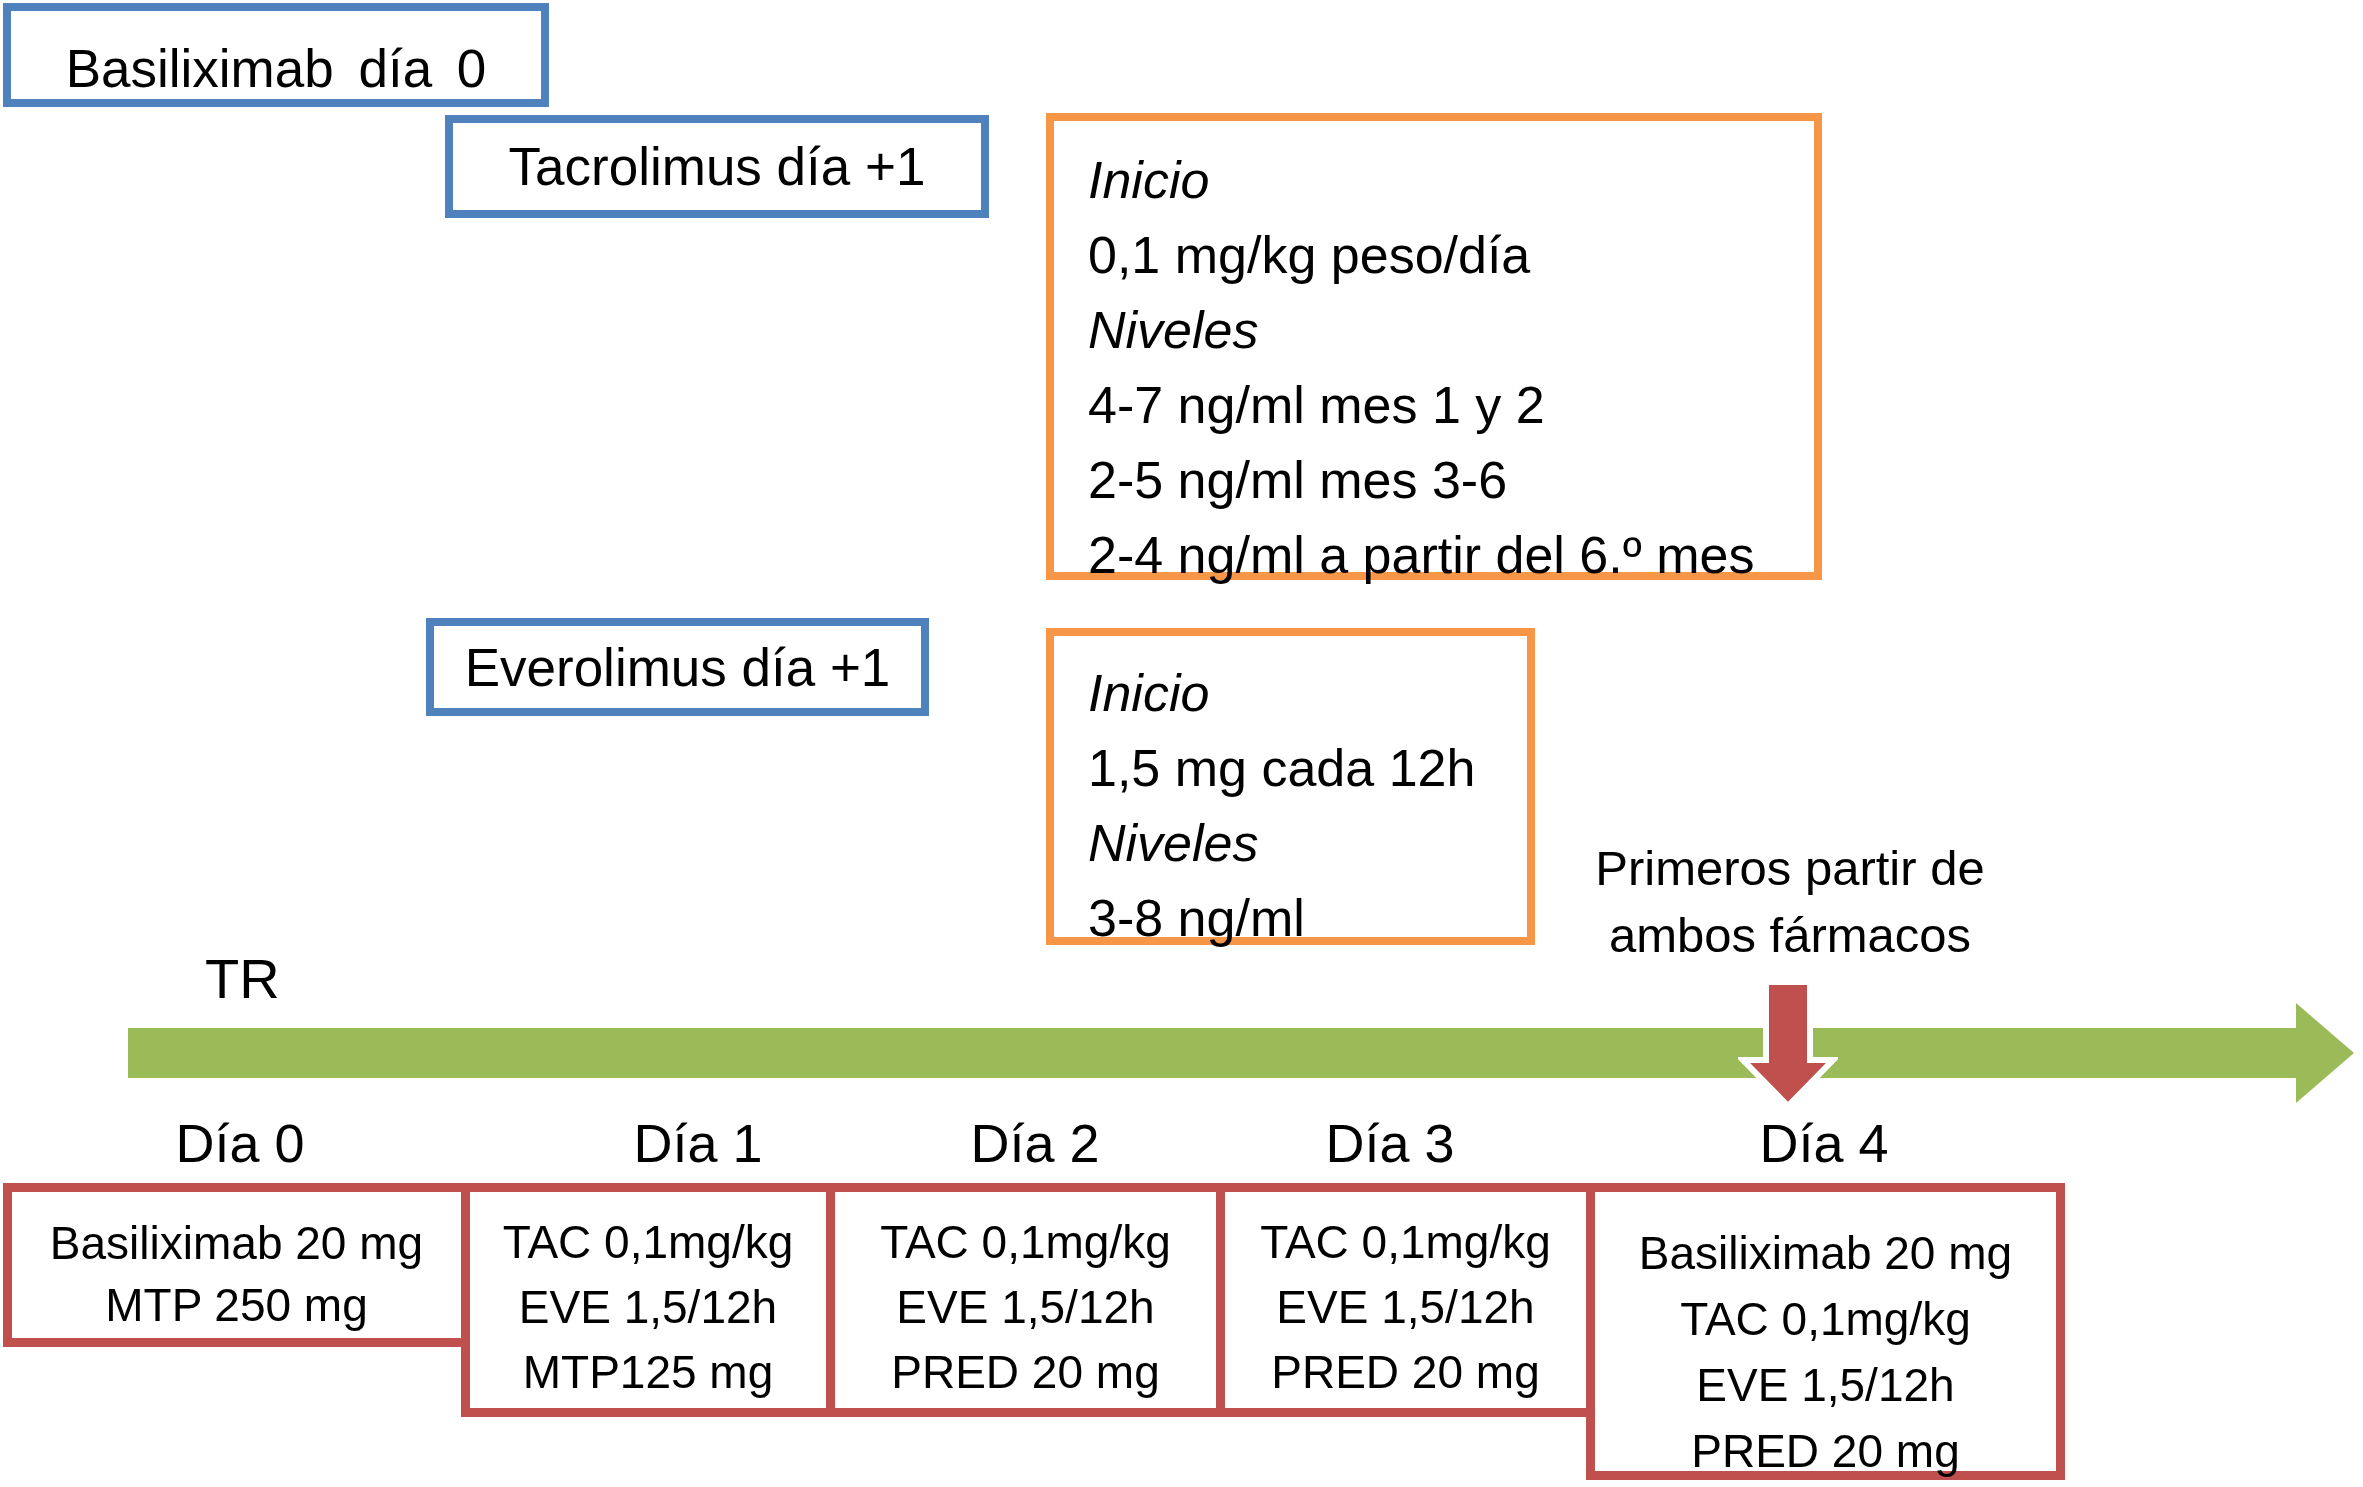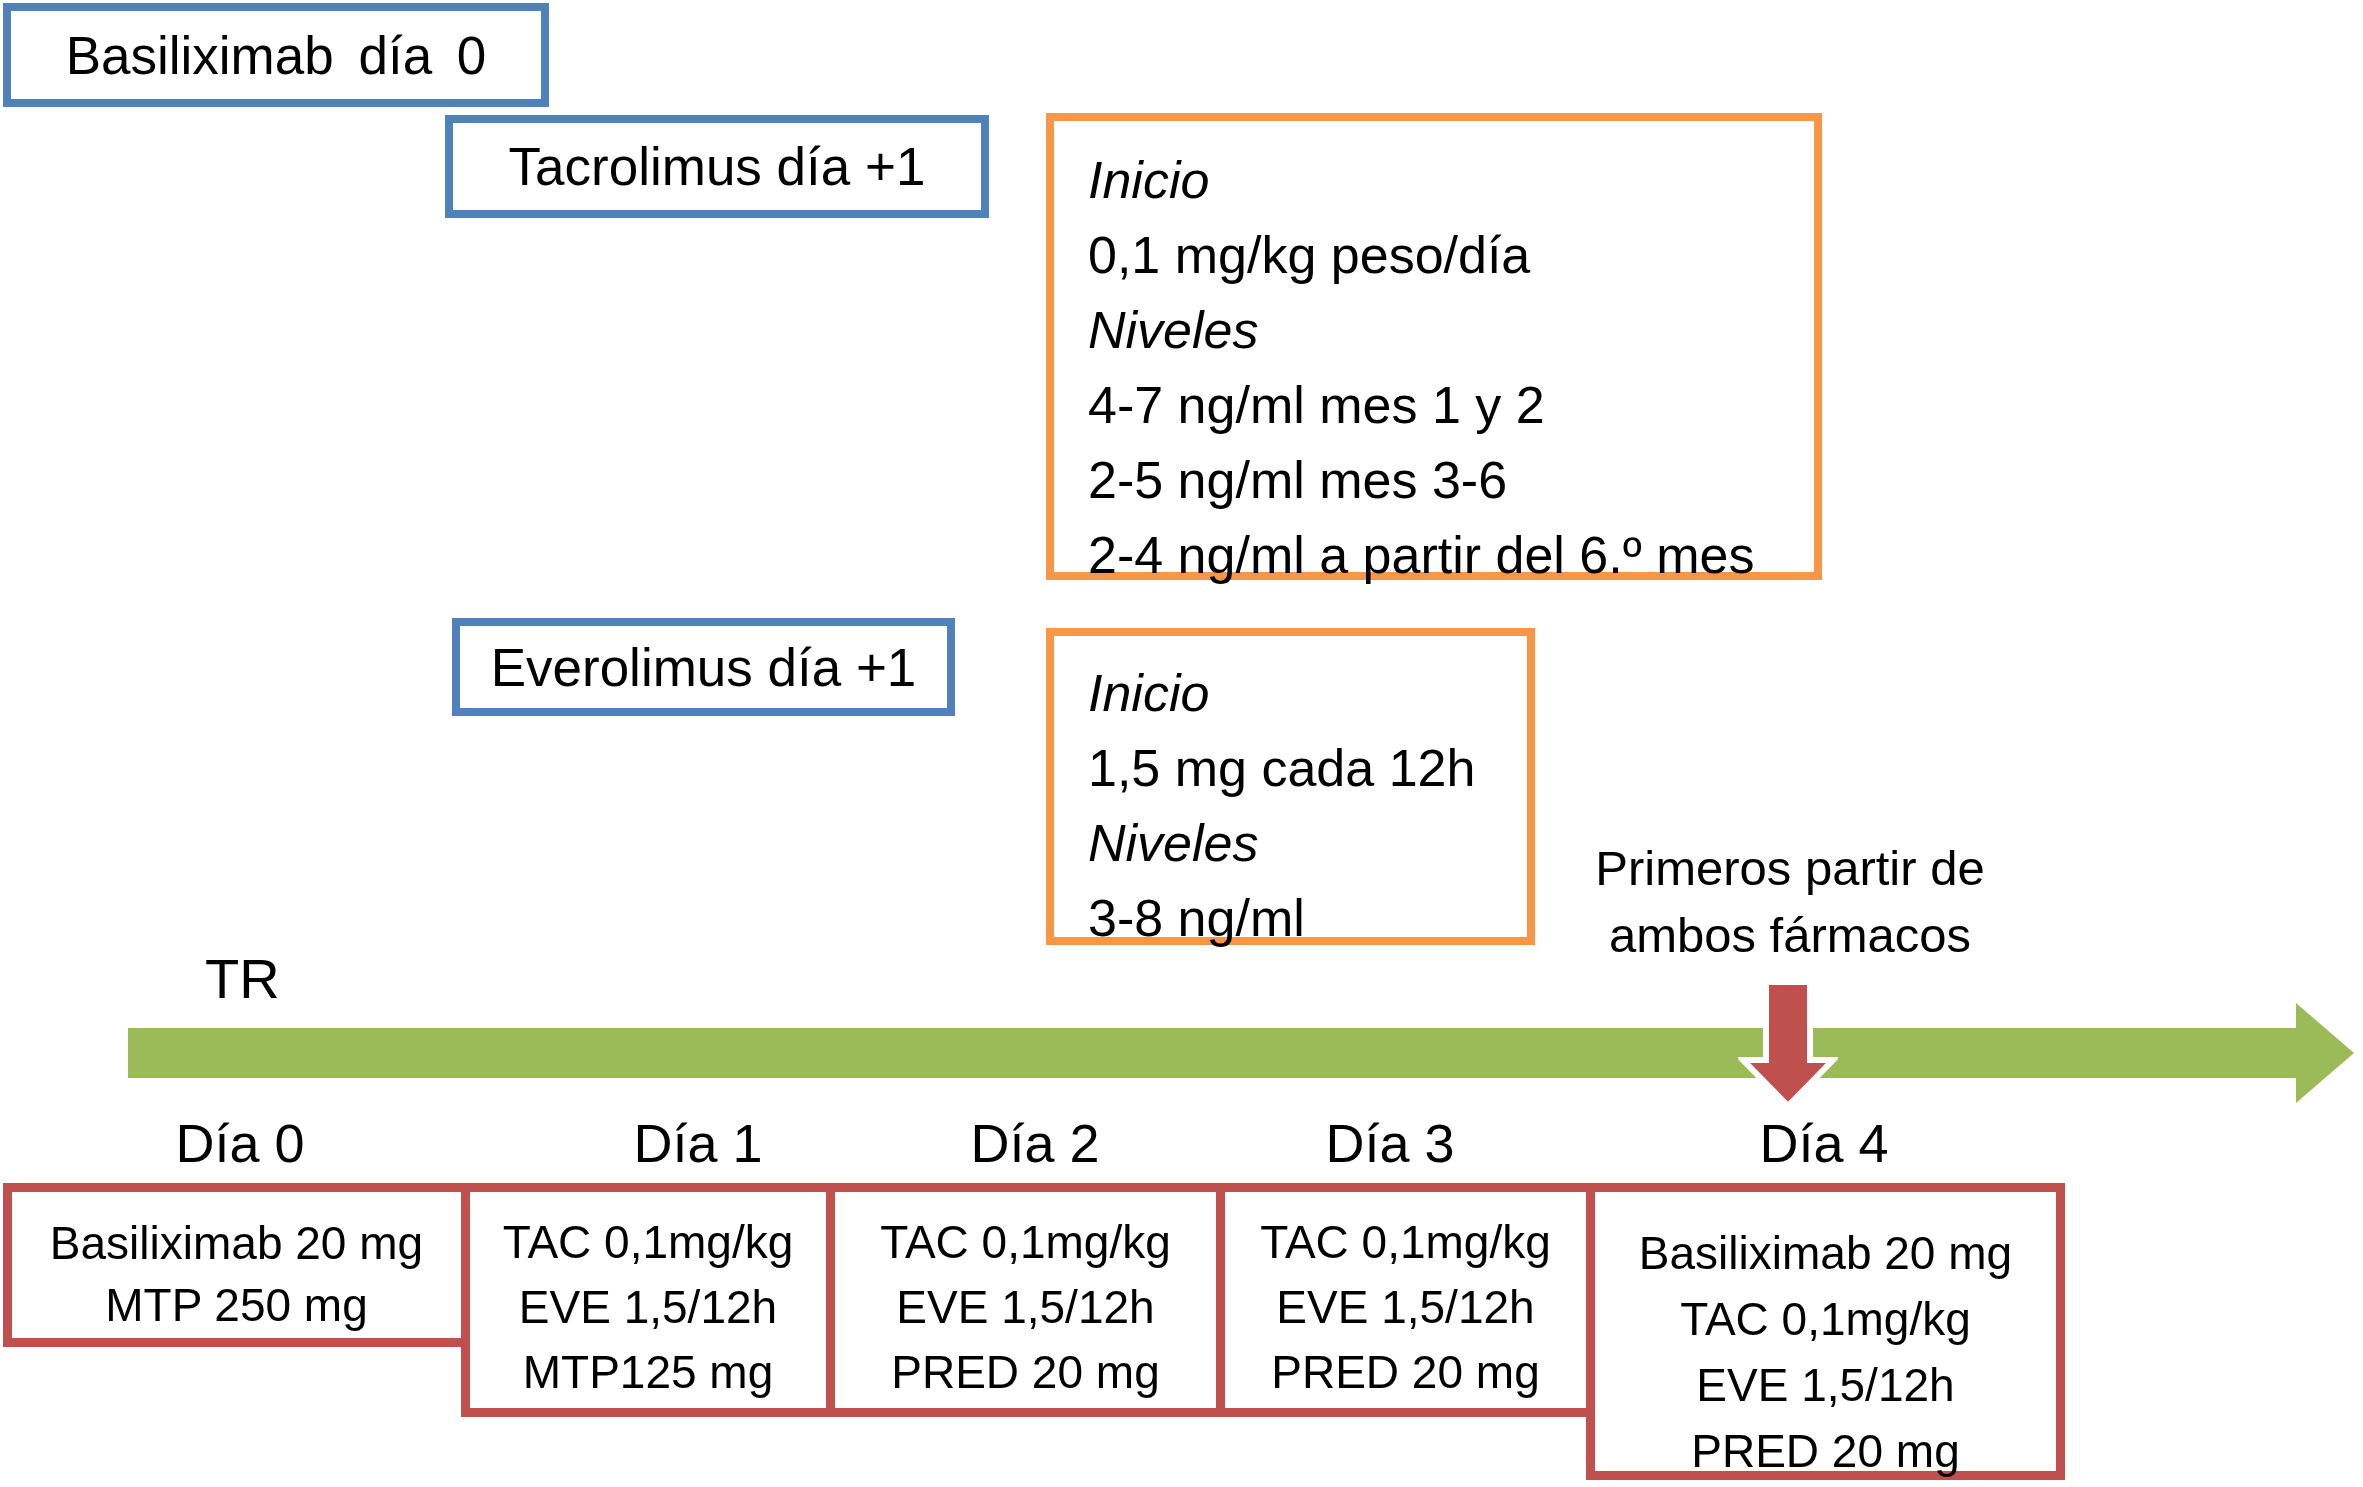--- a/index.html
+++ b/index.html
@@ -110,30 +110,30 @@
     text-align: center;
     white-space: nowrap;
   }
   .redbox div { width: 100%; }
 </style>
 </head>
 <body>
 
 <div id="canvas">
 
-  <div class="bluebox wide-space" style="left:3px; top:3px; width:546px; height:104px;">
+  <div class="bluebox wide-space" style="left:3px; top:3px; width:546px; height:104px;align-items:flex-end;">
     <span>Basiliximab día 0</span>
   </div>
 
   <div class="bluebox" style="left:445px; top:115px; width:544px; height:103px;">
     <span>Tacrolimus día +1</span>
   </div>
 
 
-  <div class="bluebox" style="left:452px; top:618px; width:503px; height:98px;">
+  <div class="bluebox" style="left:426px; top:618px; width:503px; height:98px;">
     <span>Everolimus día +1</span>
   </div>
 
   <div class="orangebox" style="left:1046px; top:113px; width:776px; height:467px;">
     <div class="it">Inicio</div>
     <div>0,1 mg/kg peso/día</div>
     <div class="it">Niveles</div>
     <div>4-7 ng/ml mes 1 y 2</div>
     <div>2-5 ng/ml mes 3-6</div>
     <div>2-4 ng/ml a partir del 6.º mes</div>

